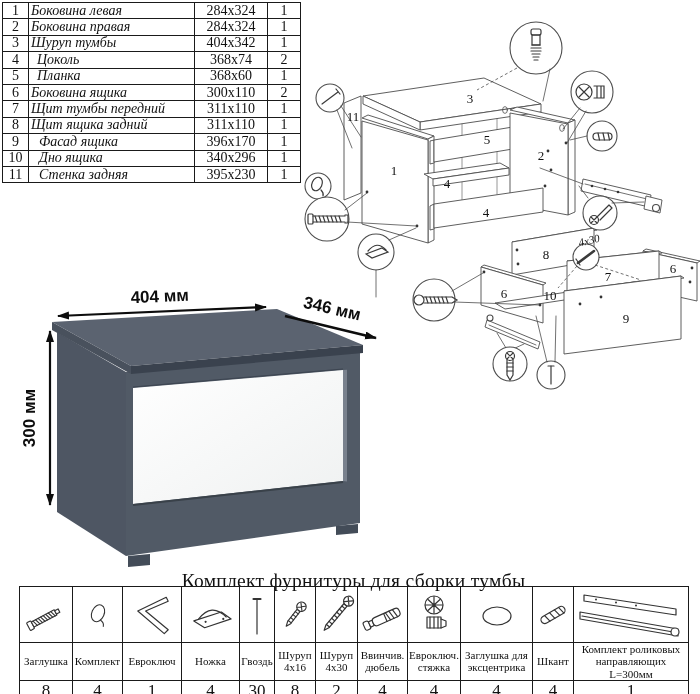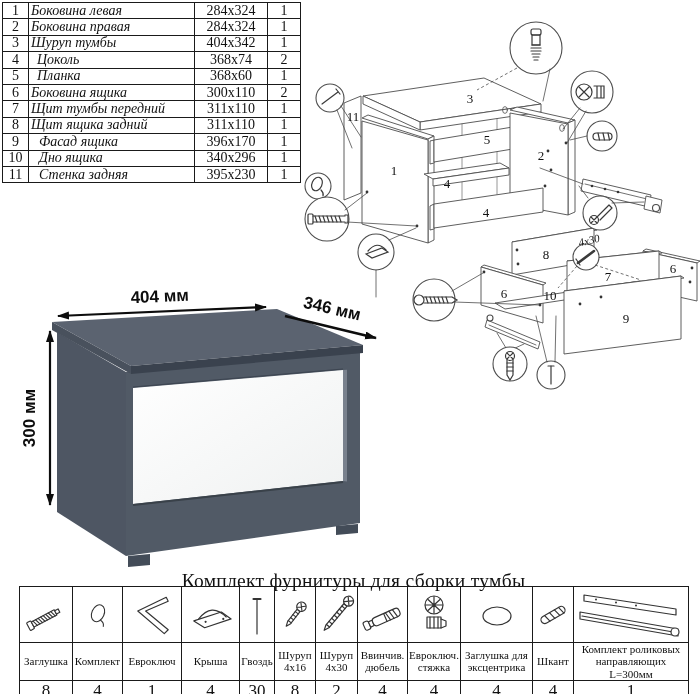--- a/index.html
+++ b/index.html
@@ -458,21 +458,21 @@
               <polygon class="hwf" points="4,22 102,39 102,46 4,29"></polygon>
               <line x1="6" y1="26" x2="100" y2="42.5"></line>
               <circle class="hwf" cx="99" cy="42" r="4"></circle>
             </svg>
           </td>
     </tr>
     <tr class="names">
       <td>Заглушка</td>
       <td>Комплект</td>
       <td>Евроключ</td>
-      <td>Крыша</td>
+      <td>Ножка</td>
       <td>Гвоздь</td>
       <td>Шуруп 4x16</td>
       <td>Шуруп 4x30</td>
       <td>Ввинчив. дюбель</td>
       <td>Евроключ. стяжка</td>
       <td>Заглушка для эксцентрика</td>
       <td>Шкант</td>
       <td>Комплект роликовых направляющих L=300мм</td>
     </tr>
     <tr class="qtys">

